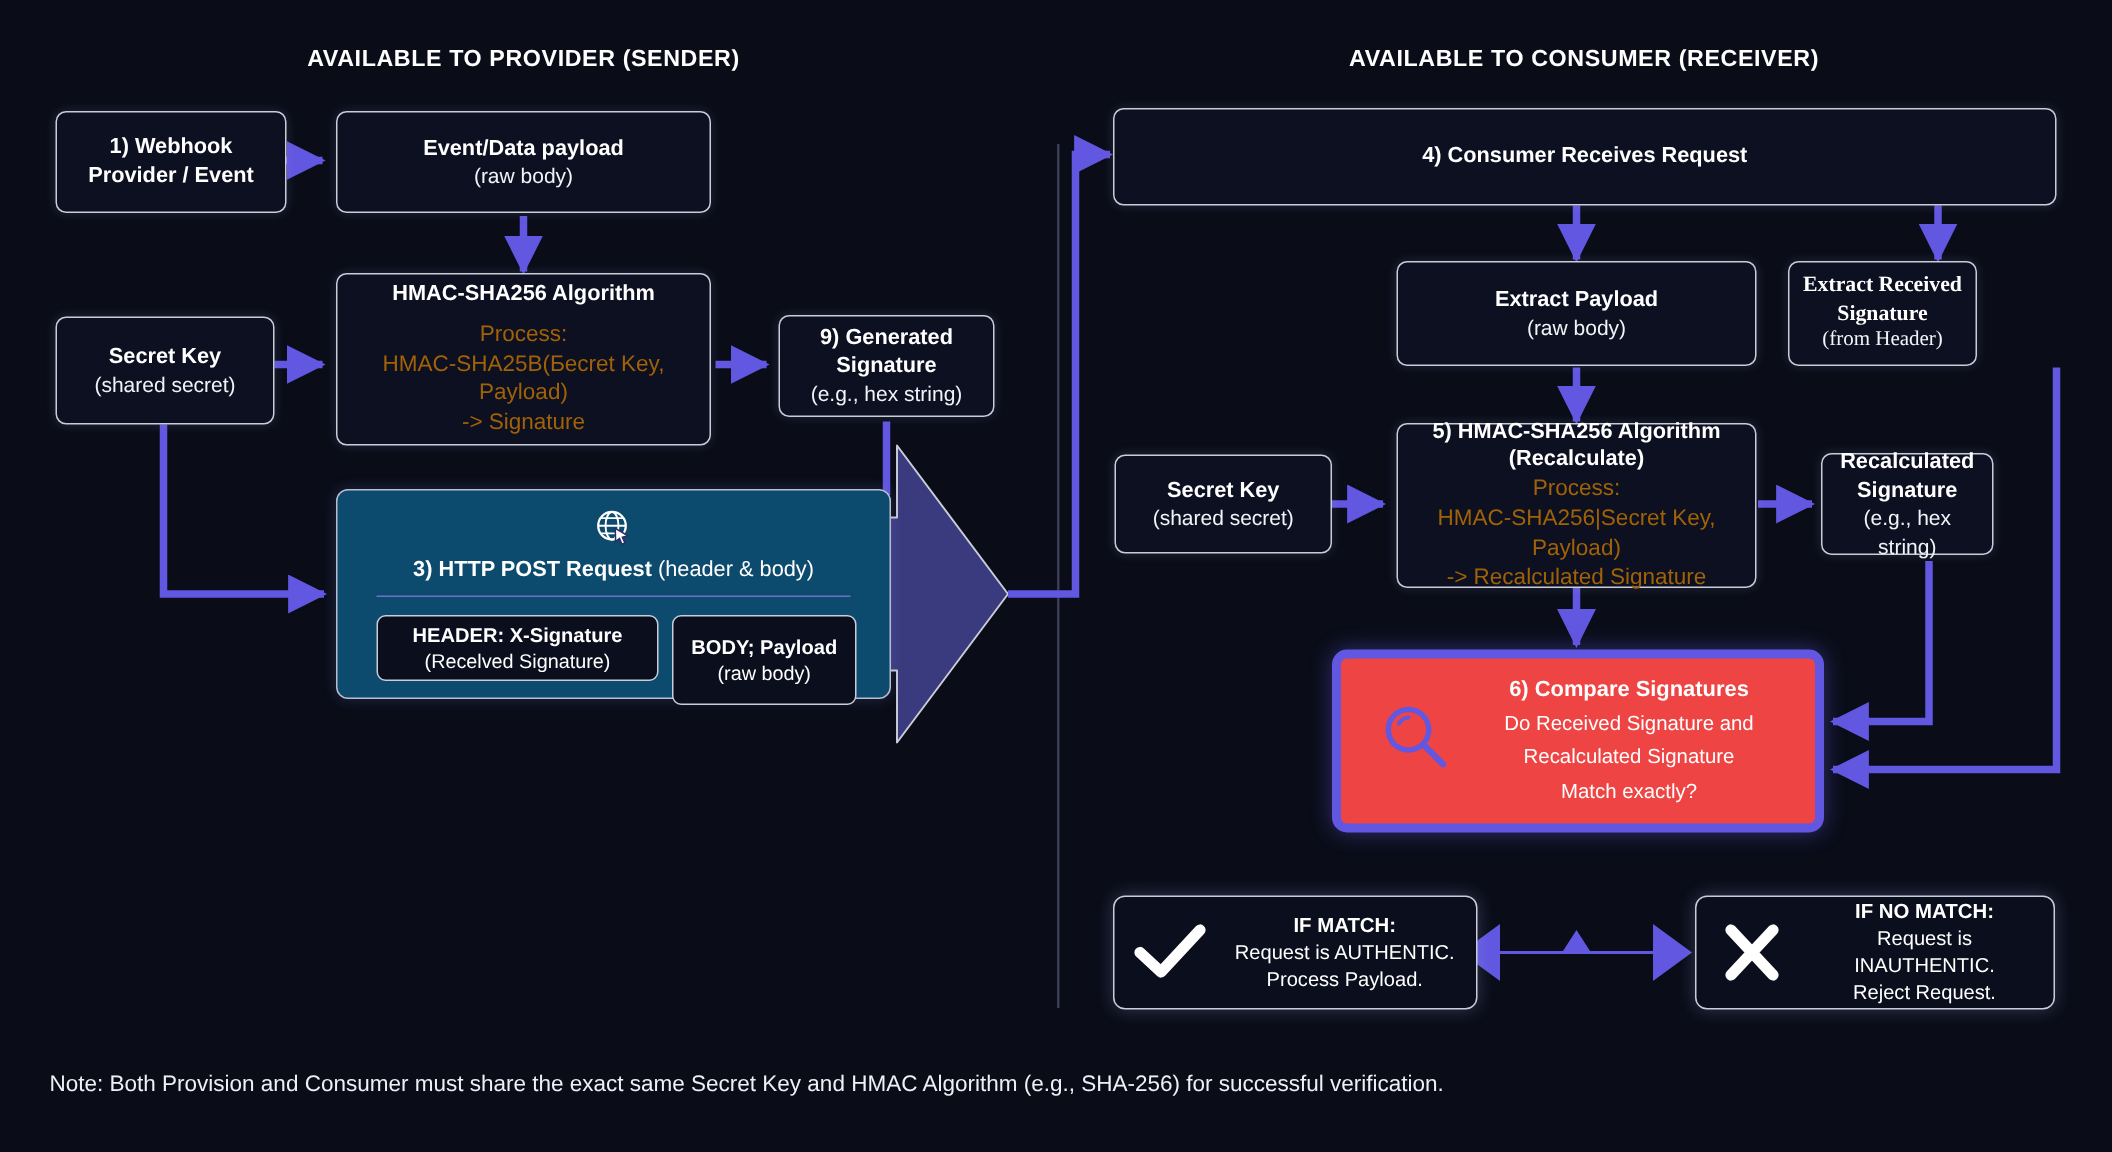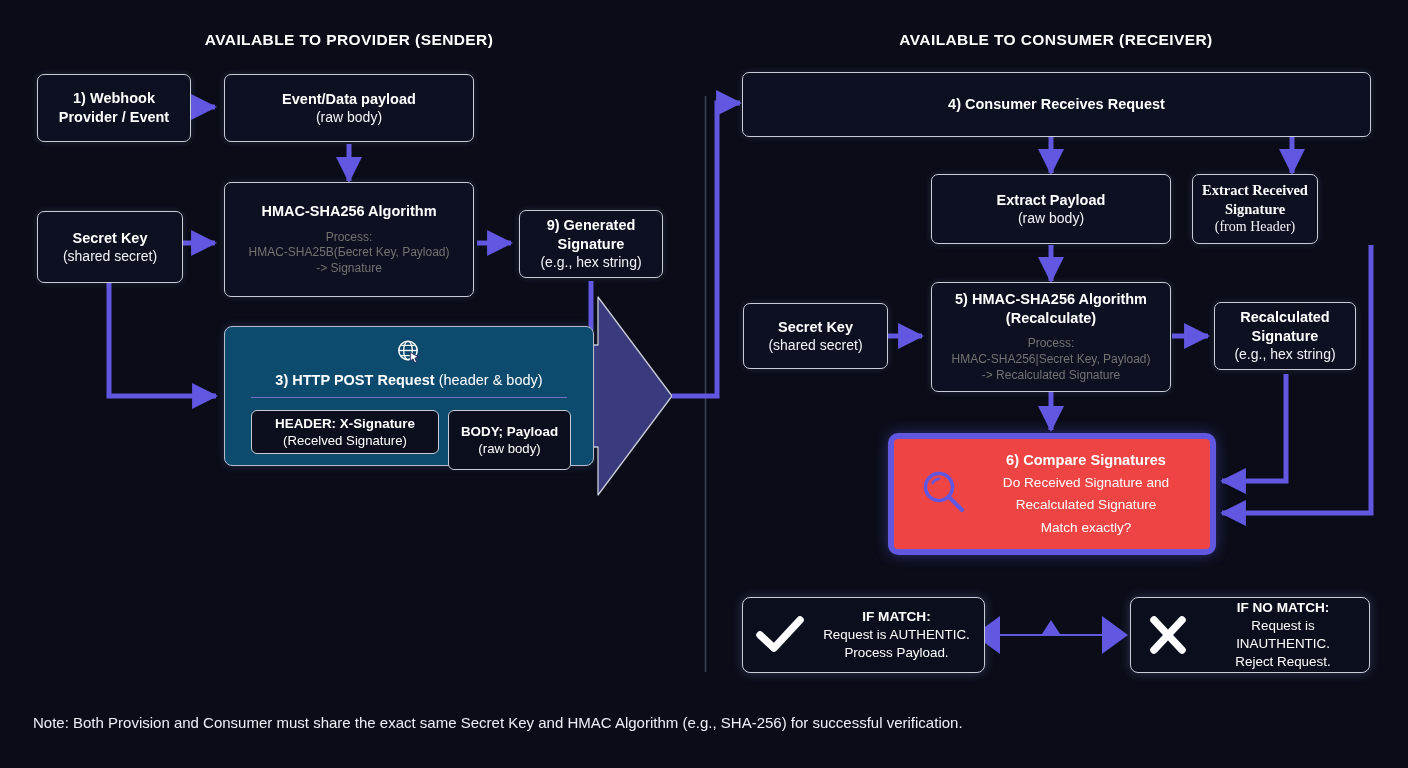--- a/index.html
+++ b/index.html
@@ -55,24 +55,24 @@
     line-height: 1.28;
   }
   .node .t2 {
     font-size: 14px;
     font-weight: normal;
     line-height: 1.3;
     color: #f2f3f8;
   }
   .node .gap { height: 9px; }
   .node .proc {
-    font-size: 12px;
+    font-size: 15px;
     font-weight: normal;
     line-height: 1.32;
-    color: #737373;
+    color: #a16207;
   }
   
   .post-panel {
     position: absolute;
     box-sizing: border-box;
     border: 1.4px solid #b9bdd0;
     border-radius: 8px;
     background: #0c4a6e;
     box-shadow: 0 0 9px rgba(120,120,210,0.25);
   }
@@ -318,21 +318,21 @@
 
   <div class="node" style="left:931px; top:282px; width:240px; height:110px;">
     <div class="t1">5) HMAC-SHA256 Algorithm</div>
     <div class="t1">(Recalculate)</div>
     <div class="gap"></div>
     <div class="proc">Process:</div>
     <div class="proc">HMAC-SHA256|Secret Key, Payload)</div>
     <div class="proc">-&gt; Recalculated Signature</div>
   </div>
 
-  <div class="node" style="left:1214px; top:302px; width:142px; height:68px;">
+  <div class="node" style="left:1214px; top:302px; width:115px; height:68px;">
     <div class="t1">Recalculated</div>
     <div class="t1">Signature</div>
     <div class="t2">(e.g., hex string)</div>
   </div>
 
   <div class="compare-node" style="left:888px; top:433px; width:328px; height:122px;">
     <div class="compare-icon">
       <svg width="52" height="52" viewBox="0 0 52 52">
         <circle cx="21" cy="21" r="13.5" fill="none" stroke="#6257e0" stroke-width="3.6"></circle>
         <path d="M 14.5 17 A 8.5 8.5 0 0 1 21 12.8" fill="none" stroke="#6257e0" stroke-width="2.6" stroke-linecap="round"></path>

